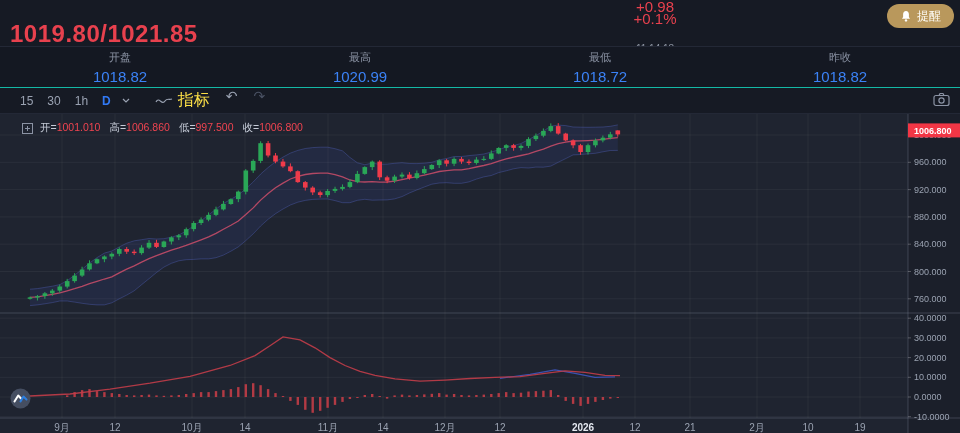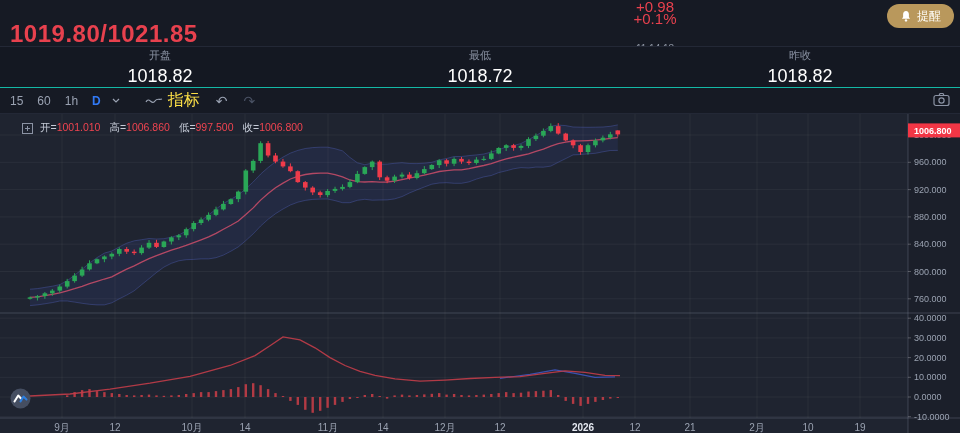--- a/index.html
+++ b/index.html
@@ -11,24 +11,24 @@
   #change-block .chg{font-size:15px;color:#e8414e;margin-top:1px;}
   #change-block .tm{font-size:10px;color:#8e95a3;margin-top:19px;}
   #alert-btn{position:absolute;right:6px;top:4px;height:24px;border-radius:13px;background:#b9985c;
     display:flex;align-items:center;gap:5px;padding:0 13px;cursor:pointer;}
   #alert-btn span{font-size:12px;color:#fdfbf4;}
   
   #statsbar{position:absolute;left:0;top:46px;width:960px;height:40px;background:#141822;
     border-top:1px solid #232836;border-bottom:4px solid #14b8a6;display:flex;}
   .stat{flex:1;display:flex;flex-direction:column;align-items:center;justify-content:center;gap:3px;}
   .stat .lbl{font-size:11px;color:#8b93a4;}
-  .stat .val{font-size:18px;color:#ffffff;}
+  .stat .val{font-size:15px;color:#3b82f6;}
   
-  #chart-toolbar{position:absolute;left:0;top:88px;width:960px;height:26px;display:flex;align-items:center;
-    padding-left:3px;box-sizing:border-box;gap:4px;border-bottom:1px solid #232836;background:#161a24;}
+  #chart-toolbar{position:absolute;left:0;top:88px;width:960px;height:26px;display:flex;
+    padding-left:13px;box-sizing:border-box;gap:4px;border-bottom:1px solid #232836;background:#161a24;}
   .tb-int{font-size:12px;color:#9aa2b2;padding:2px 7px;cursor:pointer;border-radius:3px;}
   .tb-int.active{color:#3179f5;font-weight:bold;padding-right:2px;}
   .tb-icon{display:flex;align-items:center;justify-content:center;padding:2px 5px;cursor:pointer;color:#9aa2b2;}
   #indicators-btn{font-size:16px;color:#fde047;cursor:pointer;padding:2px 6px;display:flex;align-items:center;gap:5px;}
   .arrow{font-size:14px;color:#9aa2b2;cursor:pointer;padding:0 6px;}
   .arrow.dim{color:#4a5264;}
   #camera-btn{position:absolute;right:10px;top:4px;cursor:pointer;}
   
   #chart-wrap{position:absolute;left:0;top:114px;width:960px;height:319px;background:#1f2430;}
   #chart-svg{position:absolute;left:0;top:0;}
@@ -57,33 +57,37 @@
     <span>提醒</span>
   </div>
 </div>
 
 <div id="statsbar">
     <div class="stat">
       <span class="lbl">开盘</span>
                  <span class="val">1018.82</span>
     </div>
     <div class="stat">
+      <span class="lbl">最高</span>
+                 <span class="val">1020.99</span>
+    </div>
+    <div class="stat">
       <span class="lbl">最低</span>
                  <span class="val">1018.72</span>
     </div>
     <div class="stat">
       <span class="lbl">昨收</span>
                  <span class="val">1018.82</span>
     </div>
   </div>
 
 <div id="chart-toolbar">
   <span id="intervals" style="display:flex;align-items:center;">
       <span class="tb-int">15</span>
-      <span class="tb-int">60</span>
+      <span class="tb-int">30</span>
       <span class="tb-int">1h</span>
       <span class="tb-int active">D</span>
     </span>
   <span class="tb-icon">
     <svg width="8" height="5" viewBox="0 0 8 5">
         <polyline points="1,1 4,4 7,1" fill="none" stroke="#9aa2b2" stroke-width="1.2"></polyline>
       </svg>
   </span>
   <span style="width:6px;"></span>
   <span id="indicators-btn">

